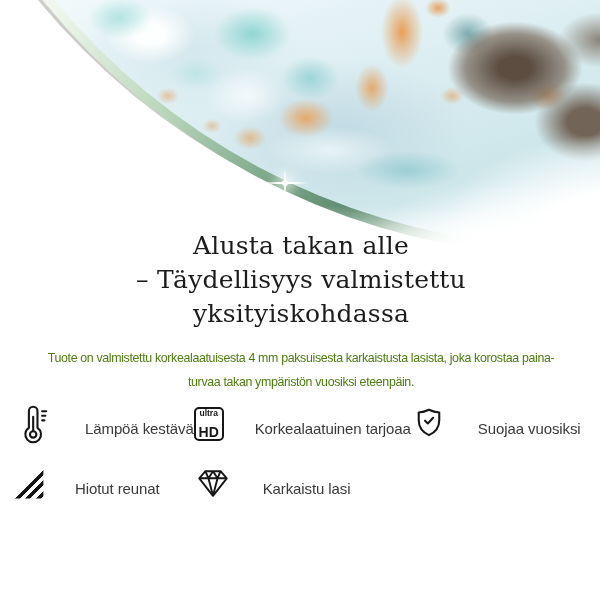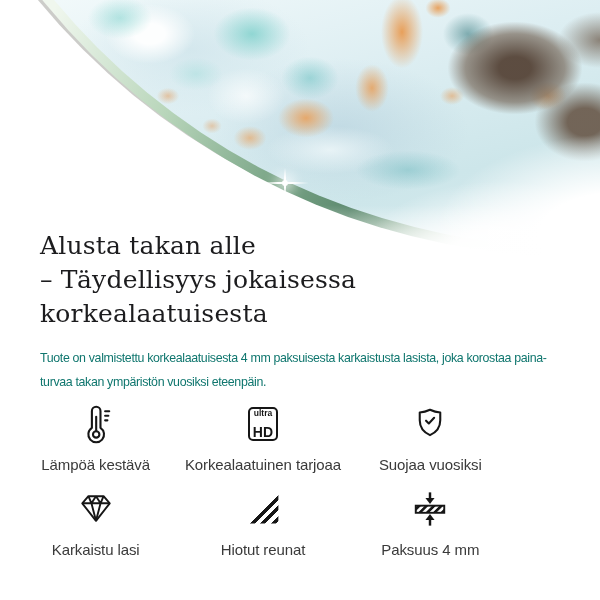--- a/index.html
+++ b/index.html
@@ -1,17 +1,17 @@
 <!DOCTYPE html>
 <html><head>
 <meta charset="utf-8">
 <style>
   html,body{margin:0;padding:0;}
   body{width:600px;height:600px;background:#fff;font-family:"Liberation Sans",sans-serif;overflow:hidden;}
-  .page{position:relative;width:600px;height:600px;background:#fff;overflow:hidden;}
+  .page{position:relative;width:600px;height:600px;background:#fff;overflow:hidden;text-align:center;}
 
   
   .hero{position:absolute;top:0;left:0;width:600px;height:262px;overflow:hidden;}
   .glass-shadow{position:absolute;inset:-20px;background:rgba(96,96,88,.32);
     clip-path:circle(692px at 592px -420px);filter:blur(12px);}
   .glass-rim{position:absolute;inset:0;
     background:linear-gradient(115deg,#f0f7ee 8%,#b9d6bb 30%,#7fa98b 48%,#5d8a6f 62%,#c7dec8 80%,#eef5ec 94%);
     clip-path:circle(691px at 580px -434px);}
   .glass-face{position:absolute;inset:0;
     clip-path:circle(682.5px at 580px -435px);
@@ -49,27 +49,27 @@
     background:linear-gradient(90deg,transparent,rgba(255,255,255,.98) 35% 65%,transparent);}
   .sparkle .v{position:absolute;width:2.5px;height:30px;left:-1.25px;top:-15px;border-radius:2px;
     background:linear-gradient(180deg,transparent,rgba(255,255,255,.98) 35% 65%,transparent);}
   .sparkle .c{position:absolute;width:6px;height:6px;left:-3px;top:-3px;border-radius:50%;
     background:#fff;box-shadow:0 0 14px 5px rgba(255,255,255,.95);}
 
   
   .content{position:absolute;left:40px;top:229px;width:522px;}
   .title{font-family:"DejaVu Serif",serif;font-weight:400;font-size:25px;line-height:34px;
     color:#1c1c1e;margin:0;letter-spacing:.2px;}
-  .para{margin-top:15px;font-size:12.4px;line-height:24px;color:#0f766e;letter-spacing:-.35px;}
+  .para{margin-top:15px;font-size:12.4px;line-height:24px;color:#4d7c0f;letter-spacing:-.35px;}
   .para div{white-space:nowrap;}
 
   
   .features{position:absolute;left:12px;top:400px;width:502px;
     display:grid;grid-template-columns:repeat(3,1fr);row-gap:12px;}
-  .feature{display:flex;flex-direction:column;align-items:center;}
+  .feature{display:flex;align-items:center;gap:31px;}
   .icon-wrap{height:48px;display:flex;align-items:center;justify-content:center;}
   .feature-label{margin-top:8px;font-size:15px;color:#3a3a3a;letter-spacing:-.1px;white-space:nowrap;}
 
   .uhd{box-sizing:border-box;width:30px;height:34px;border:2.4px solid #161616;border-radius:5px;
     display:flex;flex-direction:column;align-items:center;justify-content:center;
     font-weight:700;color:#161616;line-height:1;}
   .uhd .top{font-size:8.5px;}
   .uhd .bottom{font-size:14px;margin-top:7px;}
   .tri{width:32px;height:30px;
     background:repeating-linear-gradient(135deg,#161616 0 3.4px,transparent 3.4px 7.6px);
@@ -86,21 +86,21 @@
     <div class="glass-face"></div>
     <div class="hero-fade"></div>
     <div class="sparkle">
       <div class="h"></div>
         <div class="v"></div>
         <div class="c"></div>
     </div>
   </div>
 
   <div class="content">
-    <h1 class="title"><span>Alusta takan alle</span><br><span>– Täydellisyys jokaisessa korkealaatuisesta</span></h1>
+    <h1 class="title"><span>Alusta takan alle</span><br><span>– Täydellisyys valmistettu yksityiskohdassa</span></h1>
     <div class="para">
       <div>Tuote on valmistettu korkealaatuisesta 4 mm paksuisesta karkaistusta lasista, joka korostaa paina-</div>
       <div>turvaa takan ympäristön vuosiksi eteenpäin.</div>
     </div>
   </div>
 
   <div class="features">
 
     <div class="feature">
       <div class="icon-wrap">
@@ -131,47 +131,30 @@
         <svg width="36" height="36" viewBox="0 0 40 40" fill="none" stroke="#161616" stroke-width="2.3" stroke-linecap="round" stroke-linejoin="round">
           <path d="M20 4.2 C23.8 6 27.4 7 31.4 7.3 V15.8 C31.4 23.4 26.9 29.2 20 32.4 C13.1 29.2 8.6 23.4 8.6 15.8 V7.3 C12.6 7 16.2 6 20 4.2 Z"></path>
           <path d="M15.6 16.3 l3.1 3.1 5.9 -6.3"></path>
         </svg>
       </div>
       <div class="feature-label">Suojaa vuosiksi</div>
     </div>
 
     <div class="feature">
       <div class="icon-wrap">
+        <div class="tri"></div>
+      </div>
+      <div class="feature-label">Hiotut reunat</div>
+    </div>
+
+    <div class="feature">
+      <div class="icon-wrap">
         <svg width="38" height="36" viewBox="0 0 40 38" fill="none" stroke="#161616" stroke-width="2" stroke-linejoin="round">
           <path d="M12 5.5 H28 L34.5 13 L20 31.5 L5.5 13 Z"></path>
           <path d="M5.5 13 H34.5 M12 5.5 L15.2 13 M28 5.5 L24.8 13 M20 5.5 L15.2 13 M20 5.5 L24.8 13 M15.2 13 L20 31.5 M24.8 13 L20 31.5"></path>
         </svg>
       </div>
       <div class="feature-label">Karkaistu lasi</div>
     </div>
 
-    <div class="feature">
-      <div class="icon-wrap">
-        <div class="tri"></div>
-      </div>
-      <div class="feature-label">Hiotut reunat</div>
-    </div>
-
-    <div class="feature">
-      <div class="icon-wrap">
-        <svg width="38" height="38" viewBox="0 0 40 40">
-          <defs>
-            <pattern id="hatch" width="5.5" height="5.5" patternUnits="userSpaceOnUse" patternTransform="rotate(45 0 0)">
-              <rect x="0" y="0" width="2.8" height="5.5" fill="#161616"></rect>
-            </pattern>
-          </defs>
-          <rect x="5" y="16.5" width="30" height="7.5" fill="url(#hatch)" stroke="#161616" stroke-width="2"></rect>
-          <line x1="20" y1="2.5" x2="20" y2="9" stroke="#161616" stroke-width="2.6"></line>
-          <polygon points="15.2,8.5 24.8,8.5 20,14.8" fill="#161616"></polygon>
-          <line x1="20" y1="37.5" x2="20" y2="31" stroke="#161616" stroke-width="2.6"></line>
-          <polygon points="15.2,31.5 24.8,31.5 20,25.2" fill="#161616"></polygon>
-        </svg>
-      </div>
-      <div class="feature-label">Paksuus 4 mm</div>
-    </div>
 
   </div>
 </div>
 
 </body></html>

